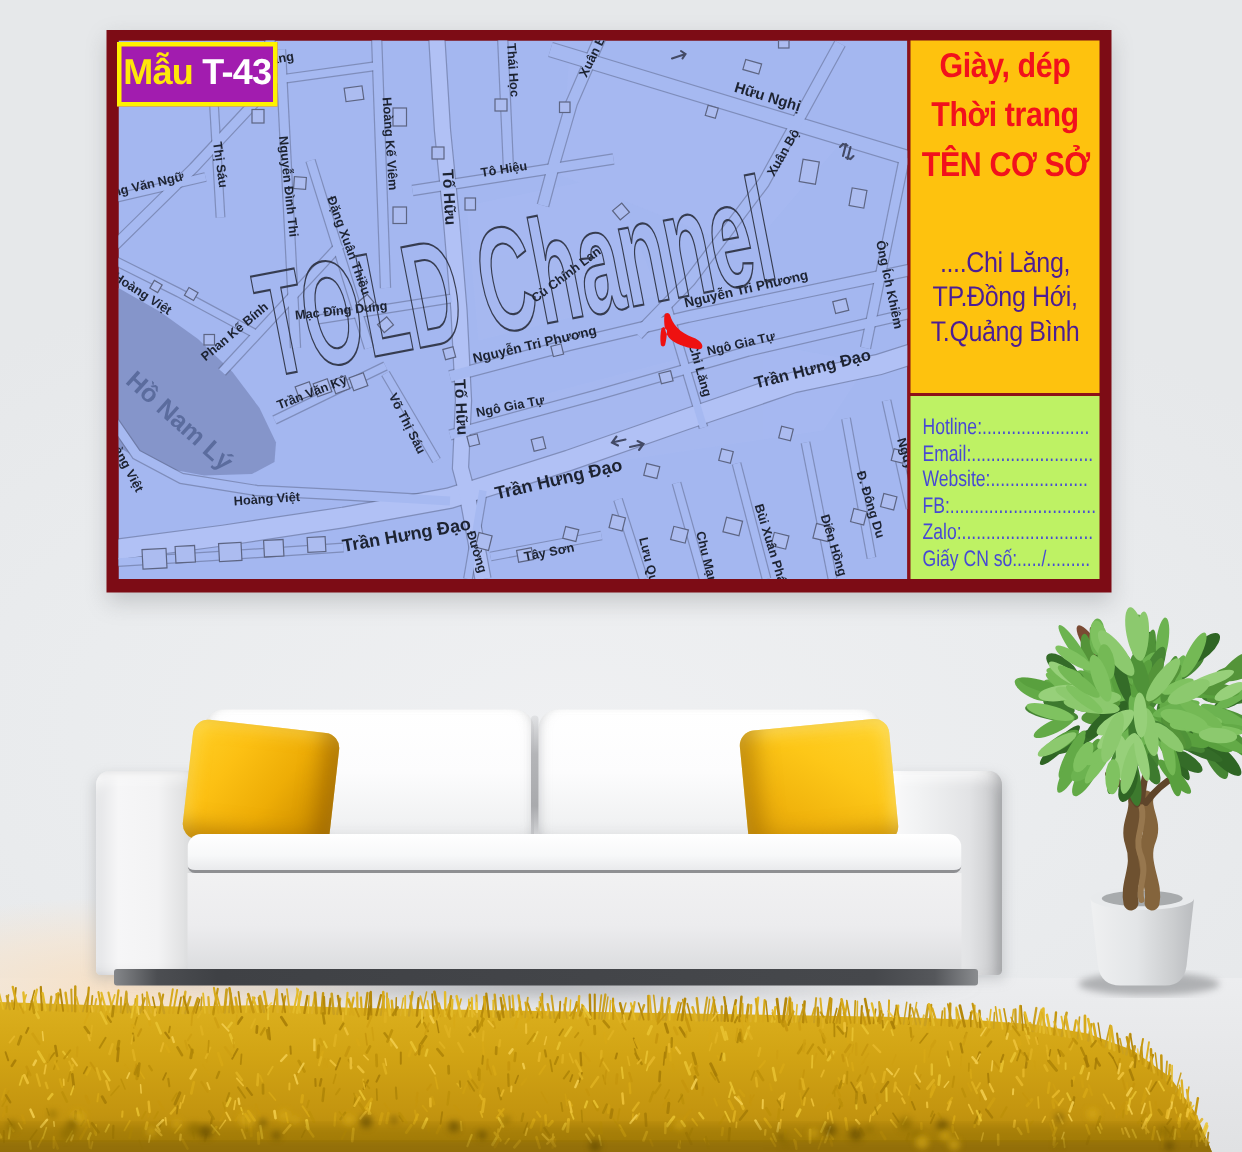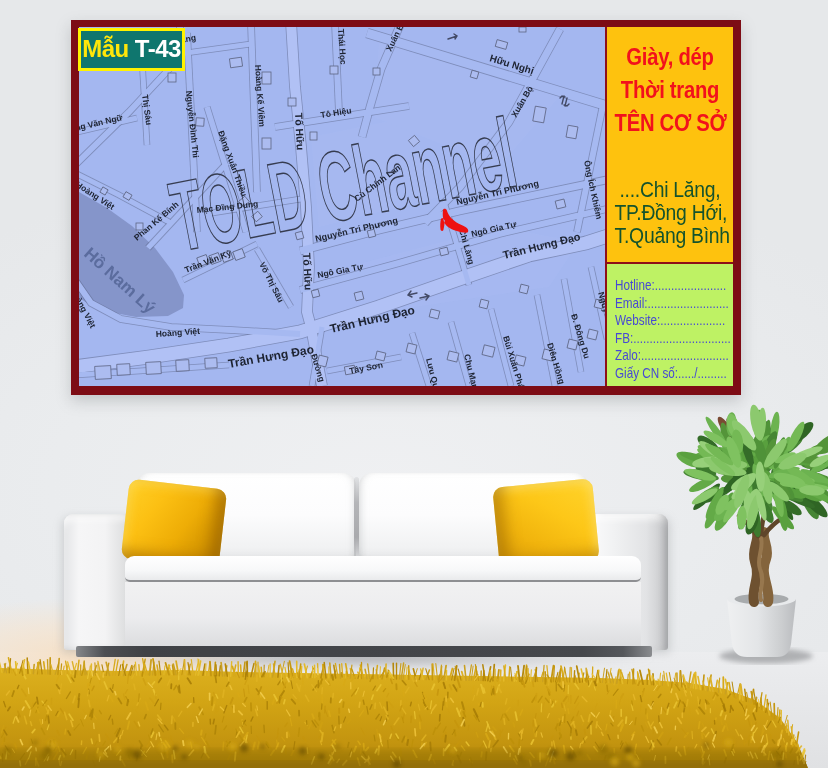--- a/index.html
+++ b/index.html
@@ -41,28 +41,28 @@
  box-shadow:inset 10px -8px 14px rgba(150,98,0,0.5), inset -3px 4px 10px rgba(255,232,130,0.6);}
 .pshad{position:absolute;height:14px;border-radius:50%;background:rgba(70,58,25,0.5);filter:blur(5px);}
 .pshad.l{left:137px;top:553px;width:78px;transform:rotate(5deg);}
 .pshad.r{left:509px;top:554px;width:80px;transform:rotate(-4deg);}
 .poster{position:absolute;left:71px;top:20px;width:670px;height:375px;background:#7d0c15;
  box-shadow:0 6px 14px rgba(115,117,122,0.32);}
 .vsep{position:absolute;left:534px;top:7px;width:2px;height:359px;background:#8d1019;}
 .ypanel{position:absolute;left:536px;top:7px;width:126px;height:235px;background:#fec20e;}
 .psep{position:absolute;left:536px;top:242px;width:126px;height:2px;background:#8d1019;}
 .kpanel{position:absolute;left:536px;top:244px;width:126px;height:122px;background:#bef264;}
-.yt{color:#f2111c;font-weight:bold;font-size:23px;line-height:33px;text-align:center;padding-top:14px;}
+.yt{color:#f2111c;font-weight:bold;font-size:23px;line-height:33px;text-align:center;padding-top:0;}
 .yt div{white-space:nowrap;transform:scaleX(0.88);transform-origin:50% 50%;letter-spacing:-0.3px;}
-.pt{color:#14532d;font-size:22px;line-height:23px;text-align:center;margin-top:38px;font-weight:normal;}
+.pt{color:#4c1d95;font-size:19px;line-height:23px;text-align:center;margin-top:38px;font-weight:normal;}
 .pt div{white-space:nowrap;transform:scaleX(0.88);transform-origin:50% 50%;letter-spacing:-0.3px;}
 .kpanel{overflow:hidden;}
 .kpanel .ln{color:#4749d4;font-size:15px;line-height:17.6px;white-space:nowrap;transform:scaleX(0.78);transform-origin:0 50%;}
 .kpanel .inner{padding:12px 0 0 8px;}
-.tag{position:absolute;left:7px;top:8px;width:101px;height:37px;background:#0f766e;border:3px solid #fff200;
+.tag{position:absolute;left:7px;top:8px;width:101px;height:37px;background:#a21caf;border:3px solid #fff200;
  text-align:center;line-height:36px;font-size:24px;font-weight:bold;color:#ffe60a;white-space:nowrap;letter-spacing:-0.5px;}
 .tag .w{color:#ffffff;}
 
 </style></head><body>
 <div id="scene">
 
 <div class="wall"></div>
 
 <div class="floor"></div>
 

